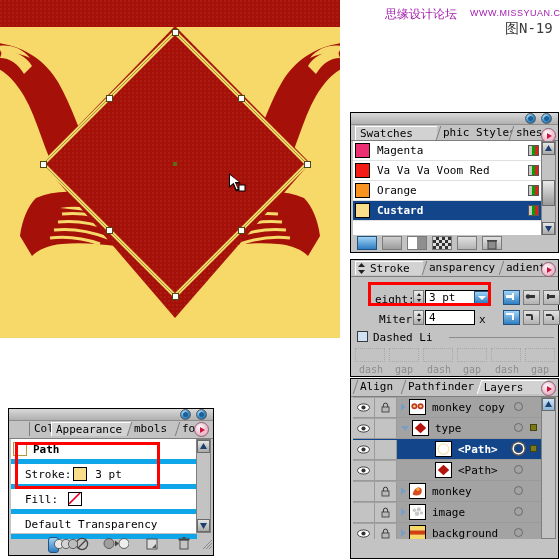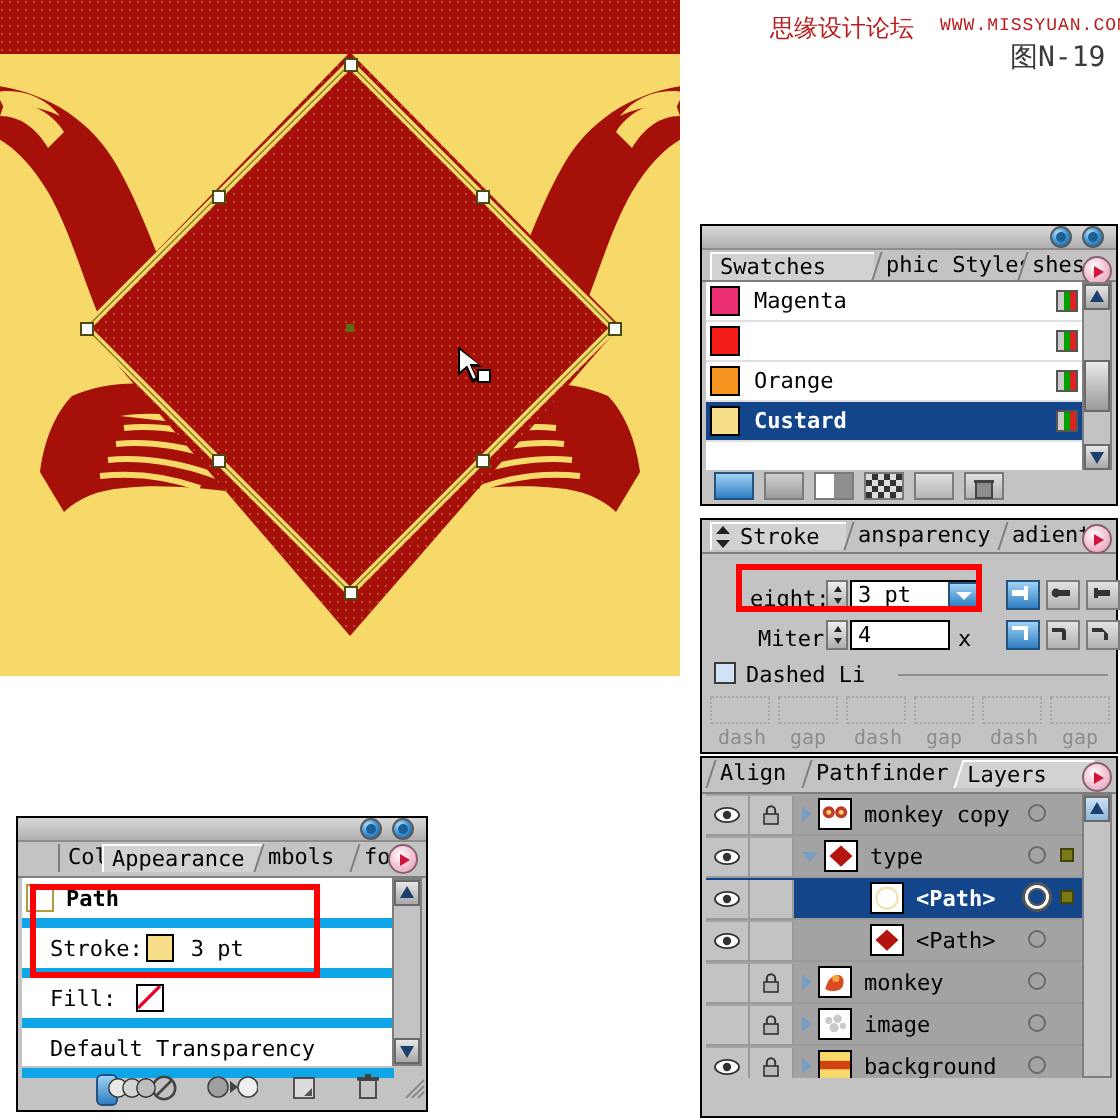--- a/index.html
+++ b/index.html
@@ -105,21 +105,21 @@
   .lsel{position:absolute;right:6px;top:6px;width:7px;height:7px;background:#7a7a18;border:1px solid #44440a;box-sizing:border-box;}
   .lyr-scroll{position:absolute;right:2px;top:18px;width:15px;height:142px;background:#c3c3c3;border:1px solid #7e7e7e;box-sizing:border-box;}
 
   
   #appearance{left:8px;top:408px;width:206px;height:148px;}
   .ap-list{position:absolute;left:2px;top:30px;width:186px;height:94px;background:#fff;}
   .ap-row{height:20px;position:relative;display:flex;align-items:center;border-bottom:5px solid #0ea5e9;font-size:11px;}
   .ap-sq{width:14px;height:14px;border:1px solid #000;box-sizing:border-box;}
   .ap-scroll{position:absolute;right:2px;top:30px;width:15px;height:94px;background:#c3c3c3;border:1px solid #7e7e7e;box-sizing:border-box;}
   .ap-foot{position:absolute;left:1px;bottom:1px;width:203px;height:18px;display:flex;align-items:center;}
-  .watermark{position:absolute;font-family:Liberation Mono, monospace;color:#b91c1c;}
+  .watermark{position:absolute;font-family:Liberation Sans, sans-serif;color:#a21caf;}
 </style>
 </head>
 <body>
 
 <div class="watermark abs" style="left:385px;top:6px;font-size:12px;">思缘设计论坛</div>
 <div class="watermark abs" style="left:470px;top:8px;font-size:9px;letter-spacing:.5px;">WWW.MISSYUAN.COM</div>
 <div class="watermark abs" style="left:505px;top:20px;font-size:14px;color:#3a3a3a;font-family:'DejaVu Sans Mono',monospace;">图N-19</div>
 
 <div id="canvas" class="abs">
   <div class="topband"></div>
@@ -221,20 +221,21 @@
   <div class="menubtn" style="left:190px;top:15px;"></div>
 
   <div class="sw-list">
     <div class="sw-row">
       <div class="sw-chip" style="background:#ec2e72"></div>
       <div class="sw-name">Magenta</div>
       <div class="sw-icon"></div>
     </div>
     <div class="sw-row">
       <div class="sw-chip" style="background:#f21b16"></div>
+      <div class="sw-name">Va Va Va Voom Red</div>
       <div class="sw-icon"></div>
     </div>
     <div class="sw-row">
       <div class="sw-chip" style="background:#f79420"></div>
       <div class="sw-name">Orange</div>
       <div class="sw-icon"></div>
     </div>
     <div class="sw-row sel">
       <div class="sw-chip" style="background:#f8dd8a"></div>
       <div class="sw-name">Custard</div>

